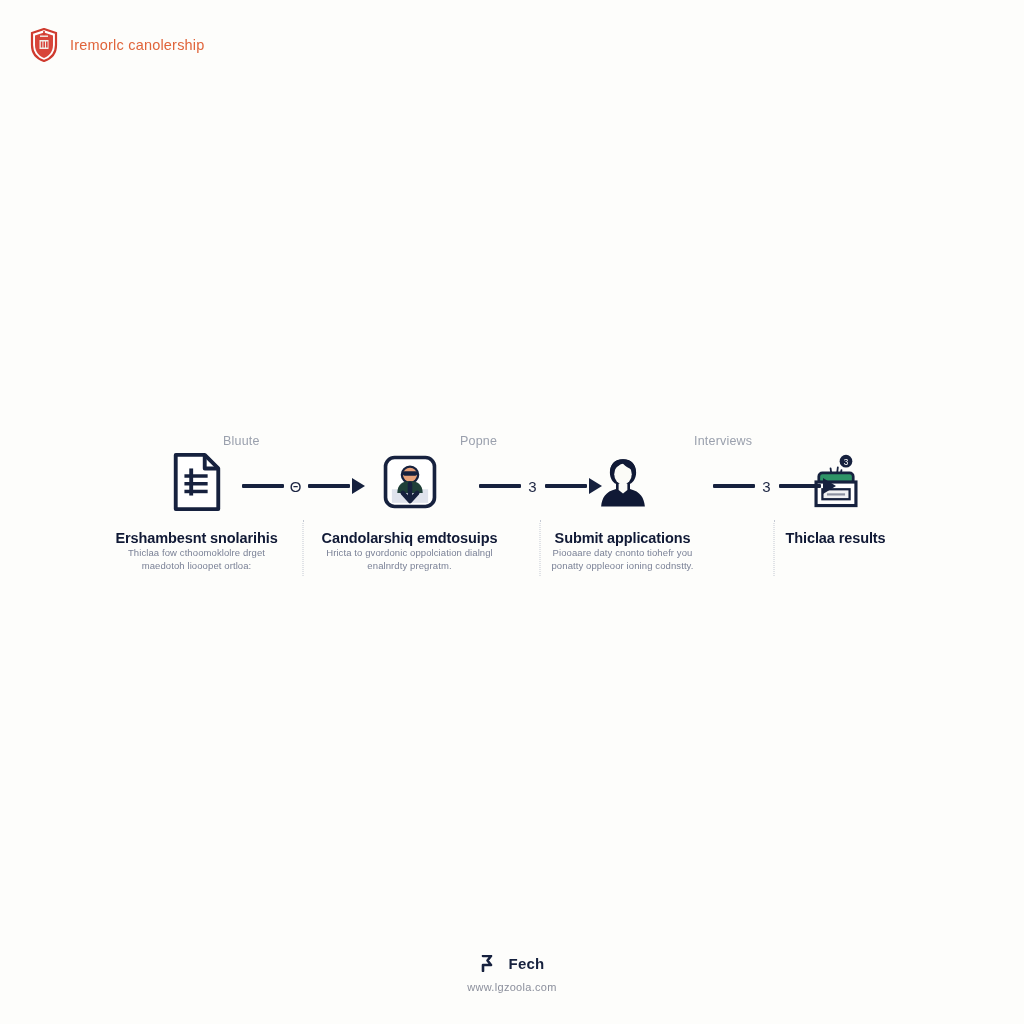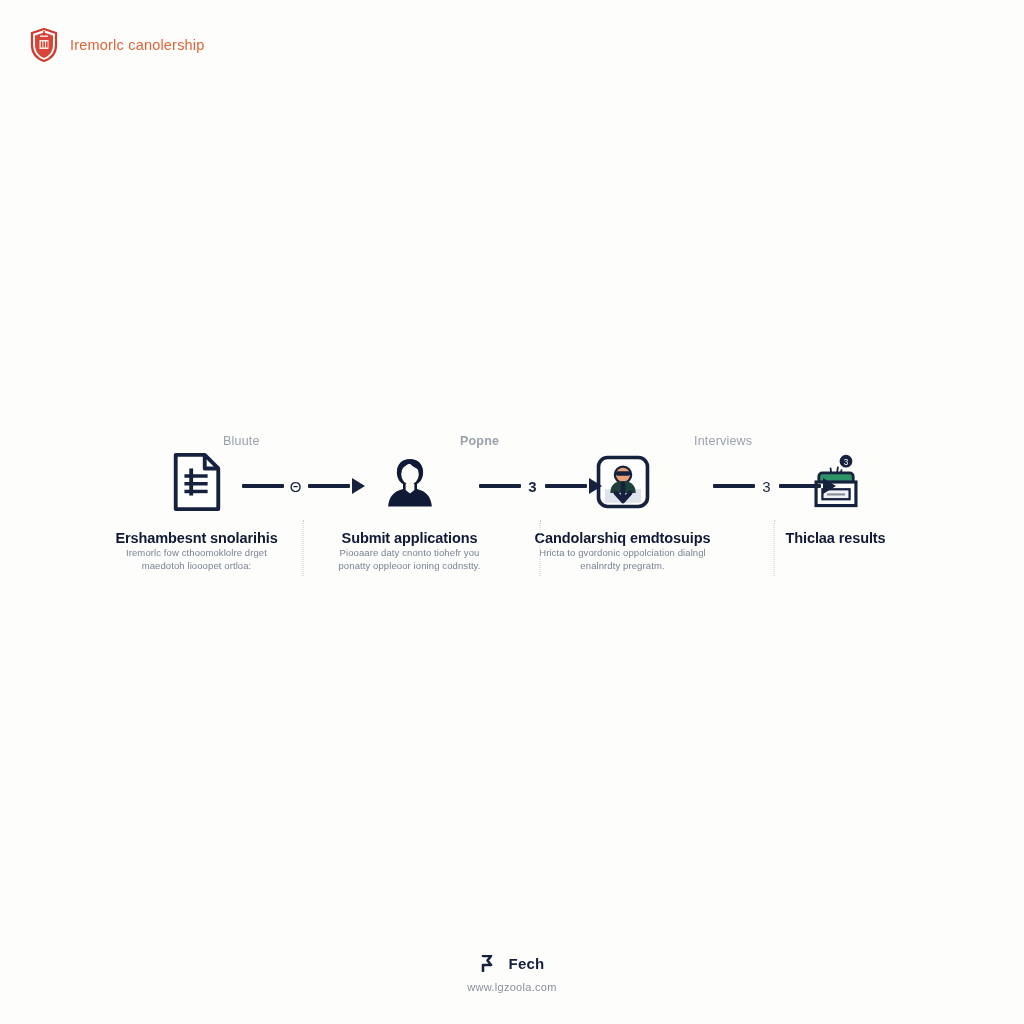--- a/index.html
+++ b/index.html
@@ -161,54 +161,54 @@
         <svg viewBox="0 0 60 64" width="58" height="62">
           <path d="M8 4 H38 L52 18 V60 H8 Z" fill="#ffffff" stroke="#16213e" stroke-width="4" stroke-linejoin="round"></path>
           <path d="M38 4 V18 H52" fill="none" stroke="#16213e" stroke-width="4" stroke-linejoin="round"></path>
           <rect x="17" y="24" width="24" height="3.6" fill="#16213e"></rect>
           <rect x="17" y="32" width="24" height="3.6" fill="#16213e"></rect>
           <rect x="17" y="40" width="24" height="3.6" fill="#16213e"></rect>
           <rect x="22" y="18" width="4" height="28" fill="#16213e"></rect>
         </svg>
       </div>
       <div class="step-title">Ershambesnt snolarihis</div>
-      <div class="step-desc">Iremorlc fow cthoomoklolre drget maedotoh liooopet ortloa:</div>
-    </div>
-
-    <div class="step">
-      <div class="step-icon">
-        <svg viewBox="0 0 64 64" width="56" height="56">
-          <path d="M32 6 C22 6 17 13 17 21 C17 28 21 33 24 34 L24 40 C12 43 8 50 7 60 H57 C56 50 52 43 40 40 L40 34 C43 33 47 28 47 21 C47 13 42 6 32 6 Z" fill="#101935"></path>
-          <ellipse cx="32" cy="23" rx="10" ry="12" fill="#fbfbf7"></ellipse>
-          <path d="M32 6 C23 6 18 11 17.5 19 C22 17 27 14 31 10 C35 15 42 18 46.5 19 C46 11 41 6 32 6 Z" fill="#101935"></path>
-          <path d="M27 34 L27 41 L32 45 L37 41 L37 34 Z" fill="#fbfbf7"></path>
-        </svg>
-      </div>
-      <div class="step-title">Submit applications</div>
-      <div class="step-desc">Piooaare daty cnonto tiohefr you ponatty oppleoor ioning codnstty.</div>
+      <div class="step-desc">Thiclaa fow cthoomoklolre drget maedotoh liooopet ortloa:</div>
     </div>
 
     <div class="step">
       <div class="step-icon">
         <svg viewBox="0 0 64 64" width="58" height="58">
           <rect x="5" y="5" width="54" height="54" rx="10" fill="#ffffff" stroke="#16213e" stroke-width="4"></rect>
           <rect x="12" y="40" width="40" height="15" fill="#dfe3ec"></rect>
           <circle cx="32" cy="24" r="9" fill="#e8a179" stroke="#16213e" stroke-width="2.5"></circle>
           <rect x="24" y="20" width="16" height="5" rx="2" fill="#16213e"></rect>
           <path d="M18 44 C18 35 24 31 32 31 C40 31 46 35 46 44 Z" fill="#1f4038"></path>
           <path d="M32 34 V50" stroke="#16213e" stroke-width="5" stroke-linecap="round"></path>
           <path d="M24 44 L32 53 L40 44" fill="none" stroke="#16213e" stroke-width="5" stroke-linecap="round" stroke-linejoin="round"></path>
         </svg>
       </div>
       <div class="step-title">Candolarshiq emdtosuips</div>
       <div class="step-desc">Hricta to gvordonic oppolciation dialngl enalnrdty pregratm.</div>
     </div>
 
     <div class="step">
       <div class="step-icon">
+        <svg viewBox="0 0 64 64" width="56" height="56">
+          <path d="M32 6 C22 6 17 13 17 21 C17 28 21 33 24 34 L24 40 C12 43 8 50 7 60 H57 C56 50 52 43 40 40 L40 34 C43 33 47 28 47 21 C47 13 42 6 32 6 Z" fill="#101935"></path>
+          <ellipse cx="32" cy="23" rx="10" ry="12" fill="#fbfbf7"></ellipse>
+          <path d="M32 6 C23 6 18 11 17.5 19 C22 17 27 14 31 10 C35 15 42 18 46.5 19 C46 11 41 6 32 6 Z" fill="#101935"></path>
+          <path d="M27 34 L27 41 L32 45 L37 41 L37 34 Z" fill="#fbfbf7"></path>
+        </svg>
+      </div>
+      <div class="step-title">Submit applications</div>
+      <div class="step-desc">Piooaare daty cnonto tiohefr you ponatty oppleoor ioning codnstty.</div>
+    </div>
+
+    <div class="step">
+      <div class="step-icon">
         <svg viewBox="0 0 64 64" width="58" height="58">
           <circle cx="43" cy="9" r="7" fill="#16213e"></circle>
           <text x="43" y="13" font-size="9" fill="#ffffff" text-anchor="middle" font-family="Liberation Sans, sans-serif">3</text>
           <path d="M26 17 L27 24 M34 16 L33 24 M38 19 L37 24" stroke="#16213e" stroke-width="2" stroke-linecap="round"></path>
           <rect x="13" y="22" width="38" height="12" rx="4" fill="#2e9467" stroke="#16213e" stroke-width="3"></rect>
           <rect x="10" y="32" width="44" height="26" fill="#ffffff" stroke="#16213e" stroke-width="3.5"></rect>
           <rect x="17" y="40" width="30" height="11" fill="#f0f1f3" stroke="#16213e" stroke-width="2.5"></rect>
           <rect x="22" y="44.5" width="20" height="2.4" fill="#8b90a0"></rect>
         </svg>
       </div>
@@ -221,21 +221,21 @@
     <div class="conn-label">Bluute</div>
     <div class="conn-arrow">
       <span class="bar"></span>
       <span class="conn-mid">Θ</span>
       <span class="bar"></span>
       <span class="head"></span>
     </div>
     <div class="conn-dots"></div>
   </div>
 
-  <div class="connector" style="left:370px;font-weight:bold;">
+  <div class="connector" style="left:370px;">
     <div class="conn-label">Popne</div>
     <div class="conn-arrow">
       <span class="bar"></span>
       <span class="conn-mid">3</span>
       <span class="bar"></span>
       <span class="head"></span>
     </div>
     <div class="conn-dots"></div>
   </div>
 

